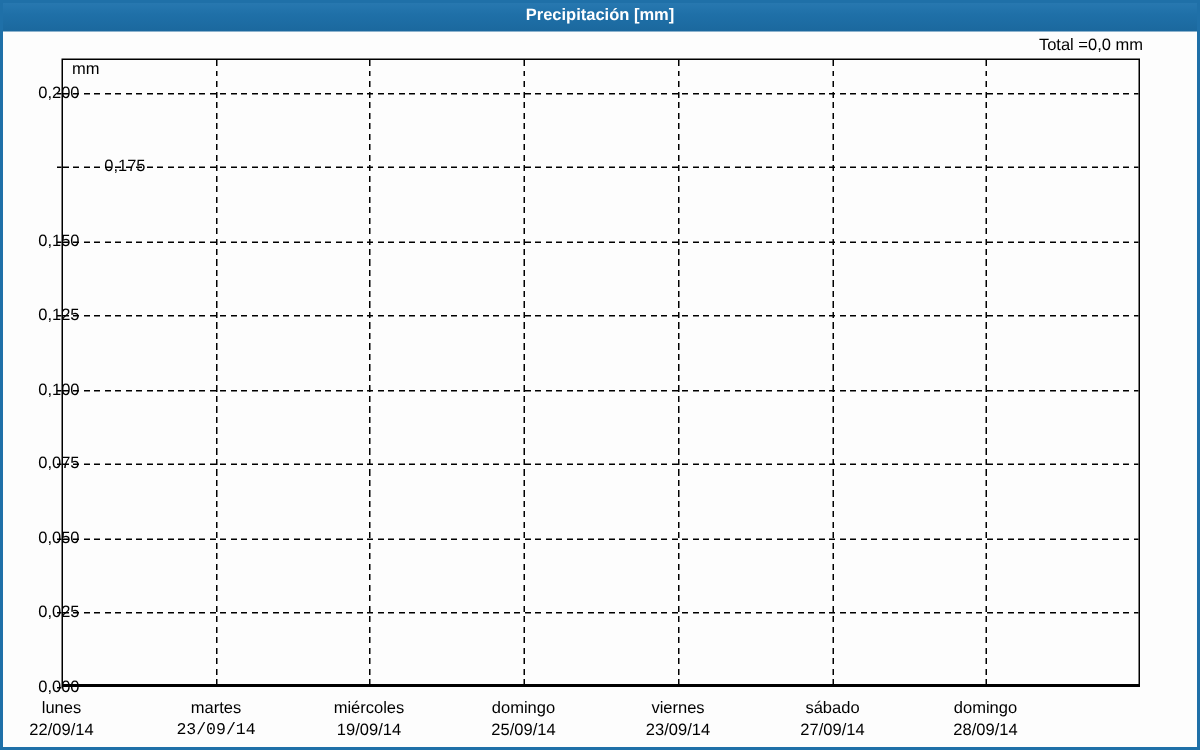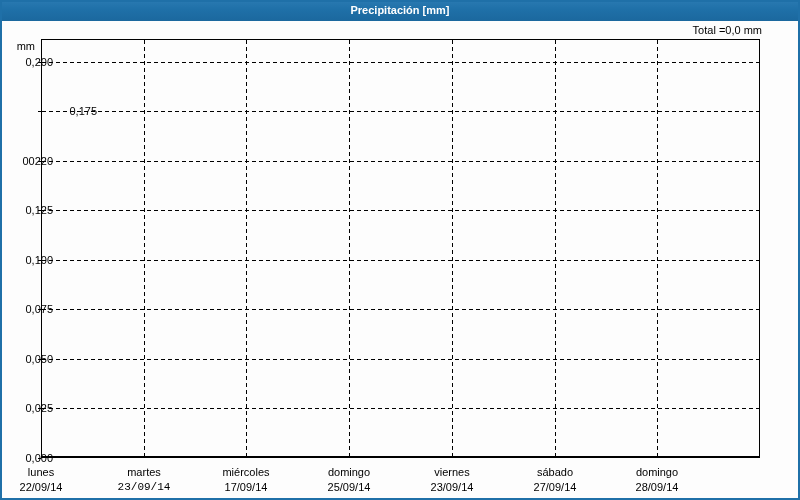--- a/index.html
+++ b/index.html
@@ -43,23 +43,23 @@
     right: 38px;
     font-size: 11px;
     color: #000000;
     white-space: nowrap;
   }
   #unit-label {
     position: absolute;
     left: 0;
     top: 40px;
     width: 35px;
-    text-align: right;
     font-size: 11px;
     color: #000000;
+    padding-left: 48px;
   }
   #plot {
     position: absolute;
     left: 41px;
     top: 39px;
     width: 719px;
     height: 419px;
     box-sizing: border-box;
     border: 1px solid #000000;
     border-bottom-width: 2px;
@@ -136,29 +136,29 @@
       <div class="vgrid" style="top: 40px; height: 416px; left: 555px;"></div>
       <div class="vgrid" style="top: 40px; height: 416px; left: 657px;"></div>
     </div>
   <div id="axis-labels">
       <div class="ylabel" style="top: 452px;">0,000</div>
       <div class="ylabel" style="top: 402px;">0,025</div>
       <div class="ylabel" style="top: 353px;">0,050</div>
       <div class="ylabel" style="top: 303px;">0,075</div>
       <div class="ylabel" style="top: 254px;">0,100</div>
       <div class="ylabel" style="top: 204px;">0,125</div>
-      <div class="ylabel" style="top: 155px;">00220</div>
+      <div class="ylabel" style="top: 155px;">0,150</div>
       <div class="ylabel" style="top: 105px; padding-left: 44px;">0,175</div>
       <div class="ylabel" style="top: 56px;">0,200</div>
       <div class="xlabel" style="left: -14px; top: 466px;">lunes</div>
       <div class="xlabel" style="left: -14px; top: 481px;">22/09/14</div>
       <div class="xlabel" style="left: 89px; top: 466px;">martes</div>
       <div class="xlabel" style="left: 89px; top: 481px; font-family: Liberation Mono, monospace;">23/09/14</div>
       <div class="xlabel" style="left: 191px; top: 466px;">miércoles</div>
-      <div class="xlabel" style="left: 191px; top: 481px;">17/09/14</div>
+      <div class="xlabel" style="left: 191px; top: 481px;">19/09/14</div>
       <div class="xlabel" style="left: 294px; top: 466px;">domingo</div>
       <div class="xlabel" style="left: 294px; top: 481px;">25/09/14</div>
       <div class="xlabel" style="left: 397px; top: 466px;">viernes</div>
       <div class="xlabel" style="left: 397px; top: 481px;">23/09/14</div>
       <div class="xlabel" style="left: 500px; top: 466px;">sábado</div>
       <div class="xlabel" style="left: 500px; top: 481px;">27/09/14</div>
       <div class="xlabel" style="left: 602px; top: 466px;">domingo</div>
       <div class="xlabel" style="left: 602px; top: 481px;">28/09/14</div>
     </div>
   <div id="frame-border"></div>

